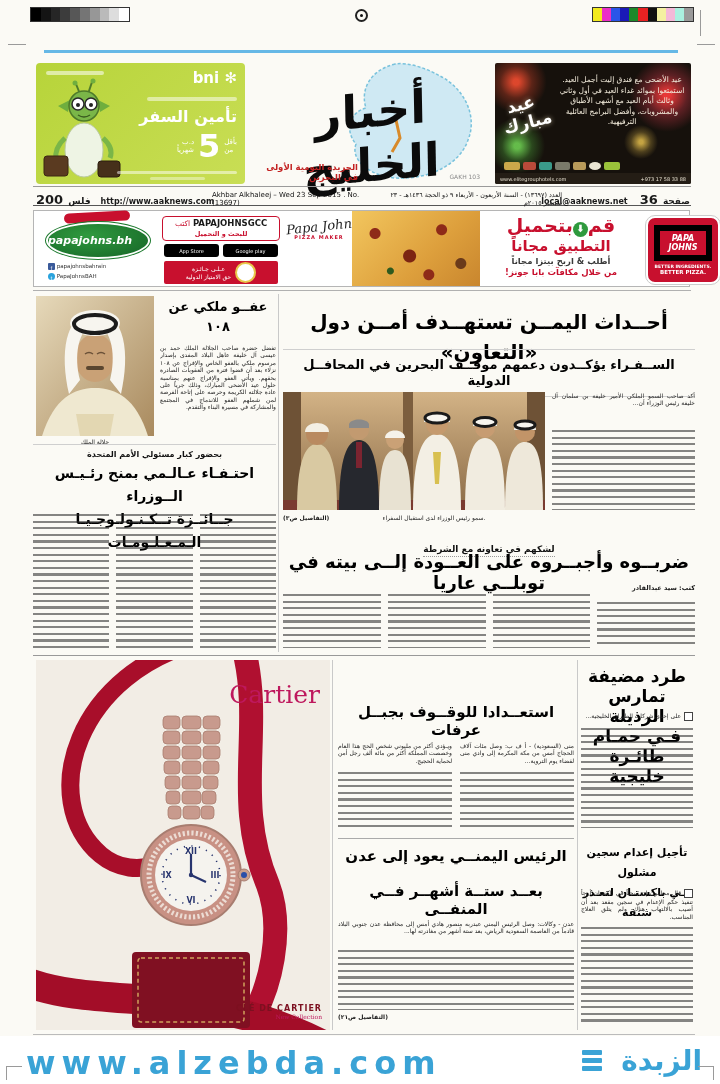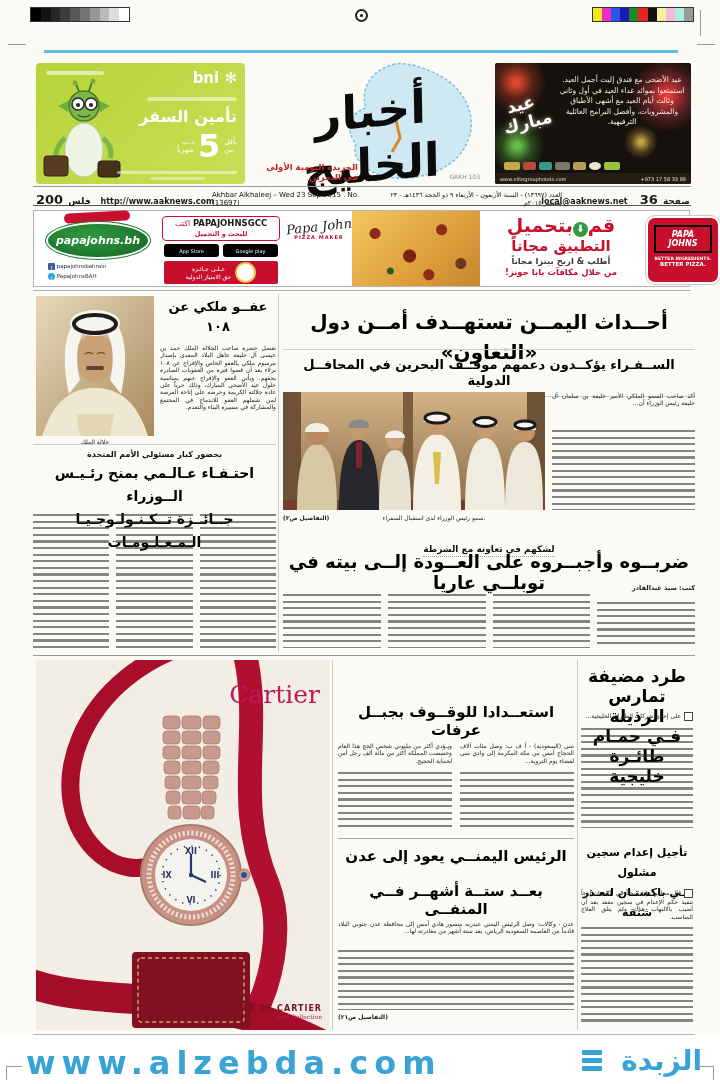--- a/index.html
+++ b/index.html
@@ -38,21 +38,21 @@
   .elite-strip span{font-size:5px;color:#e8e2d2;}
   .logo-blob{height:8px;border-radius:2px;margin-left:3px;}
   
   .dl-big{font-weight:bold;font-size:13px;}
   .dl-sm{font-weight:bold;font-size:9px;}
   .dl-url{font-weight:bold;font-size:8px;}
   .dl-mid{font-size:7px;color:#111;}
   
   .pj{background:#fff;border:1px solid #b5b5b5;box-sizing:border-box;}
   .pj-oval{background:radial-gradient(ellipse at 40% 35%,#2f9a3e,#156427);border:2px solid #fff;outline:1px solid #1d7a2e;border-radius:50%;
-           display:flex;align-items:center;justify-content:center;}
+           display:flex;align-items:center;}
   .pj-oval span{color:#fff;font-style:italic;font-weight:bold;font-size:11px;}
   .badge{background:#000;color:#fff;border-radius:3px;font-size:5px;display:flex;align-items:center;justify-content:center;height:13px;}
   .pjlogo{background:#c8102e;border:2px solid #fff;outline:1px solid #ccc;border-radius:9px;color:#fff;text-align:center;}
   .pizza{background:
      radial-gradient(circle at 18% 30%,#8e2a18 0 5px,transparent 6px),
      radial-gradient(circle at 45% 60%,#7c2412 0 6px,transparent 7px),
      radial-gradient(circle at 70% 25%,#8e2a18 0 5px,transparent 6px),
      radial-gradient(circle at 85% 70%,#6a3a1a 0 5px,transparent 6px),
      radial-gradient(circle at 30% 80%,#2f5a1e 0 3px,transparent 4px),
      radial-gradient(circle at 60% 85%,#8e2a18 0 5px,transparent 6px),
@@ -217,21 +217,21 @@
     <div class="abs pizza" style="left:318px;top:0;width:128px;height:75px;"></div>
     <div class="abs rtl c" style="left:448px;top:3px;width:158px;">
       <div style="font-size:19px;font-weight:bold;line-height:22px;" class="red">
         <span>قم</span><span class="green-dot" style="width:15px;height:15px;font-size:10px;">⬇</span><span>بتحميل</span>
       </div>
       <div class="red" style="font-size:15px;font-weight:bold;line-height:18px;">التطبيق مجاناً</div>
       <div style="font-size:8.5px;font-weight:bold;color:#3a3a3a;line-height:12px;">أطلب &amp; اربح بيتزا مجاناً</div>
       <div class="red" style="font-size:8.5px;font-weight:bold;line-height:11px;">من خلال مكافآت بابا جونز!</div>
     </div>
     <div class="abs pjlogo" style="left:612px;top:5px;width:70px;height:64px;">
-      <div style="border:2px solid #000000;margin:7px 6px 3px 6px;padding:3px 0;font-size:8px;font-weight:bold;font-style:italic;">PAPA JOHNS</div>
+      <div style="border:6px solid #000000;margin:7px 6px 3px 6px;padding:3px 0;font-size:8px;font-weight:bold;font-style:italic;">PAPA JOHNS</div>
       <div style="font-size:4.5px;font-weight:bold;">BETTER INGREDIENTS.</div>
       <div style="font-size:5.5px;font-weight:bold;">BETTER PIZZA.</div>
     </div>
   </div>
   <div class="abs hline" style="left:33px;top:290px;width:658px;background:#b0b0b0;"></div>
 
   <div class="abs" style="left:36px;top:296px;width:118px;height:140px;">
     <svg width="118" height="140" viewBox="0 0 118 140">
       <defs>
           <linearGradient id="kbg" x1="0" y1="0" x2="1" y2="1">

